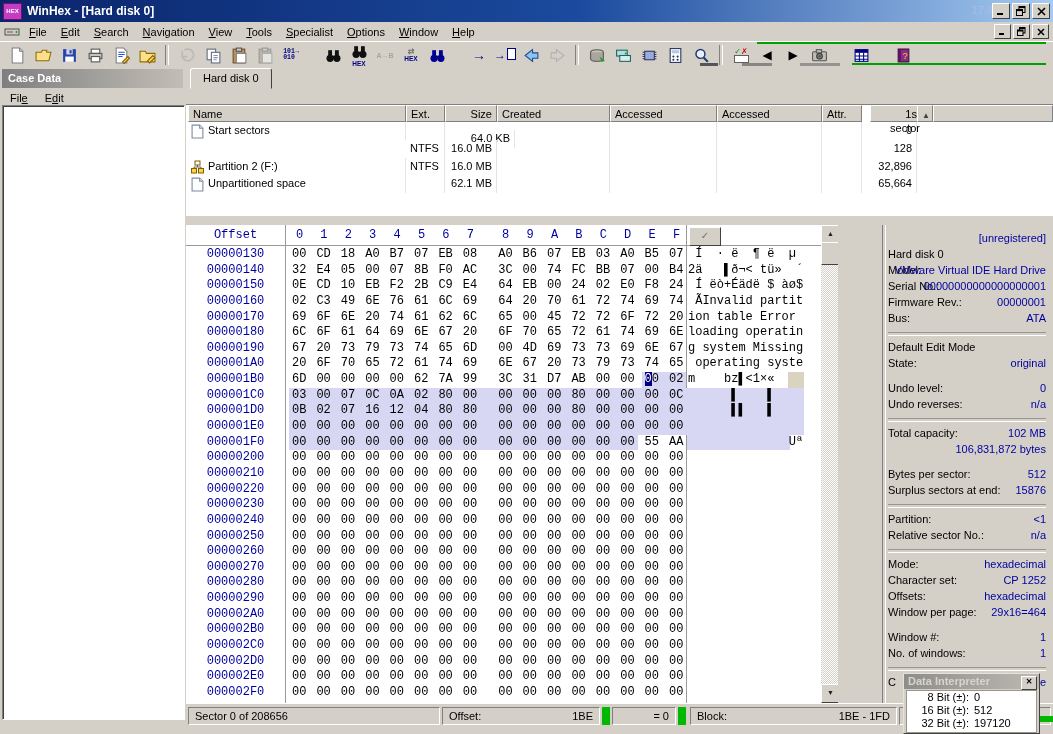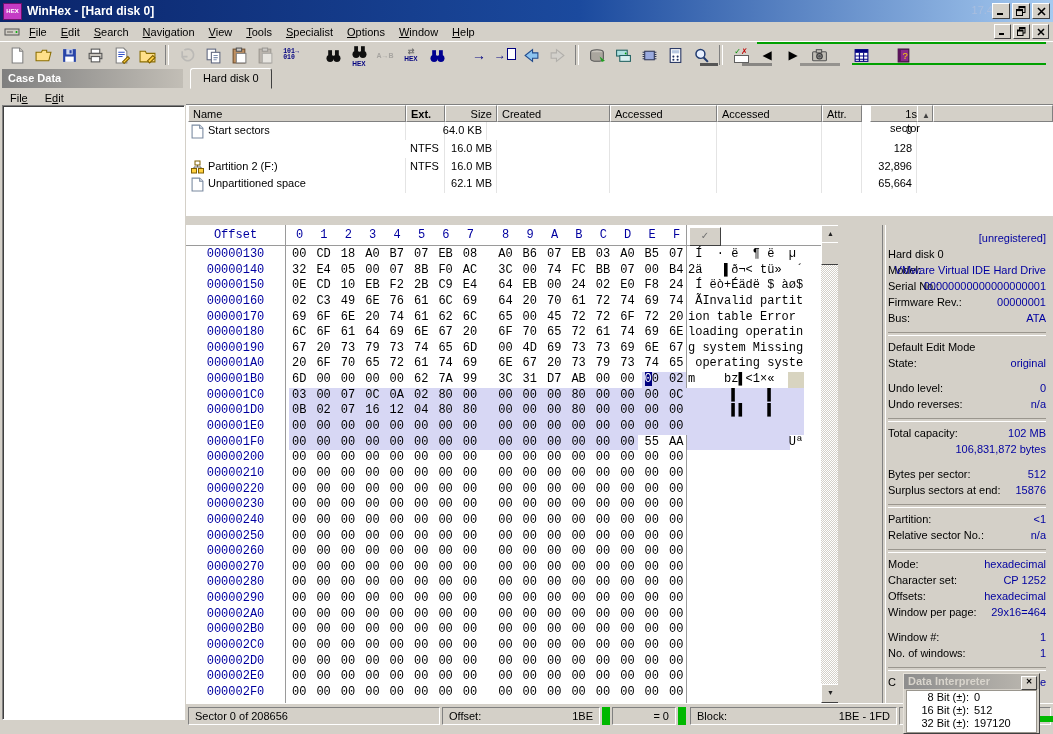--- a/index.html
+++ b/index.html
@@ -450,37 +450,37 @@
   </div>
 
   <div id="tabrow">
     <div id="tab0">Hard disk 0</div>
   </div>
 
 
   <div id="partlist">
       <div class="plhead">
         <div class="phc" style="left: 2px; width: 218px;">Name</div>
-        <div class="phc" style="left: 220px; width: 39px; font-weight: bold;">Ext.</div>
+        <div class="phc" style="left: 220px; width: 39px;">Ext.</div>
         <div class="phc r" style="left: 259px; width: 52px;">Size</div>
         <div class="phc" style="left: 311px; width: 113px;">Created</div>
         <div class="phc" style="left: 424px; width: 107px;">Accessed</div>
         <div class="phc" style="left: 531px; width: 105px;">Accessed</div>
         <div class="phc" style="left: 636px; width: 40px;">Attr.</div>
         <div class="phc r" style="left: 676px; width: 55px; margin-left: 8px;">1st sector</div>
         <div class="phc" style="left: 731px; width: 16px;"><span class="sortarr">▲</span></div>
         <div class="phc" style="left: 747px; width: 120px;"></div>
       </div>
       <div class="plrow" style="top: 17px;">
         <div class="plc name" style="left: 2px; width: 218px;"><span class="pic"><svg viewBox="0 0 12 14">
               <path d="M1 1h7l3 3v9H1z" fill="#fff" stroke="#7a8aa0"></path>
               <path d="M8 1v3h3" fill="#e0e4ec" stroke="#7a8aa0"></path>
             </svg></span>Start sectors</div>
         <div class="plc" style="left: 220px; width: 39px;"></div>
-        <div class="plc r" style="left: 249px; width: 52px;">64.0 KB</div>
+        <div class="plc r" style="left: 277px; width: 52px; margin-top: 8px;">64.0 KB</div>
         <div class="plc" style="left: 311px; width: 113px;"></div>
         <div class="plc" style="left: 424px; width: 107px;"></div>
         <div class="plc" style="left: 531px; width: 105px;"></div>
         <div class="plc" style="left: 636px; width: 40px;"></div>
         <div class="plc r" style="left: 676px; width: 55px;">0</div>
       </div>
       <div class="plrow" style="top: 34.8px;">
         <div class="plc" style="left: 220px; width: 39px;">NTFS</div>
         <div class="plc r" style="left: 259px; width: 52px;">16.0 MB</div>
         <div class="plc" style="left: 311px; width: 113px;"></div>

